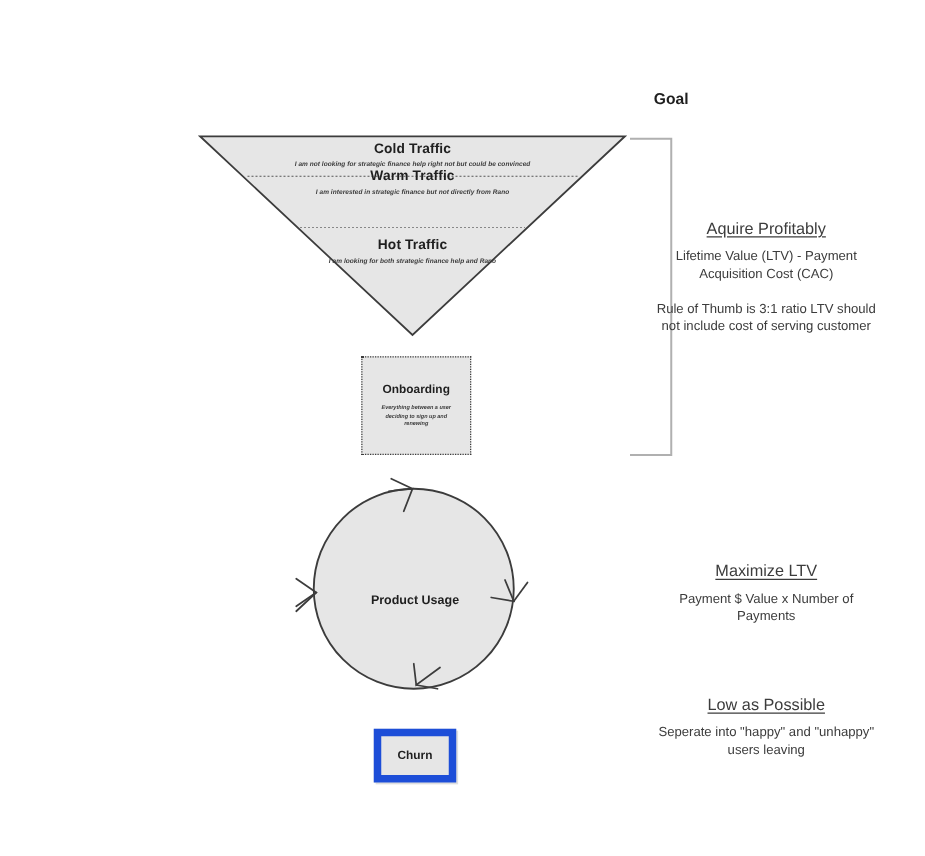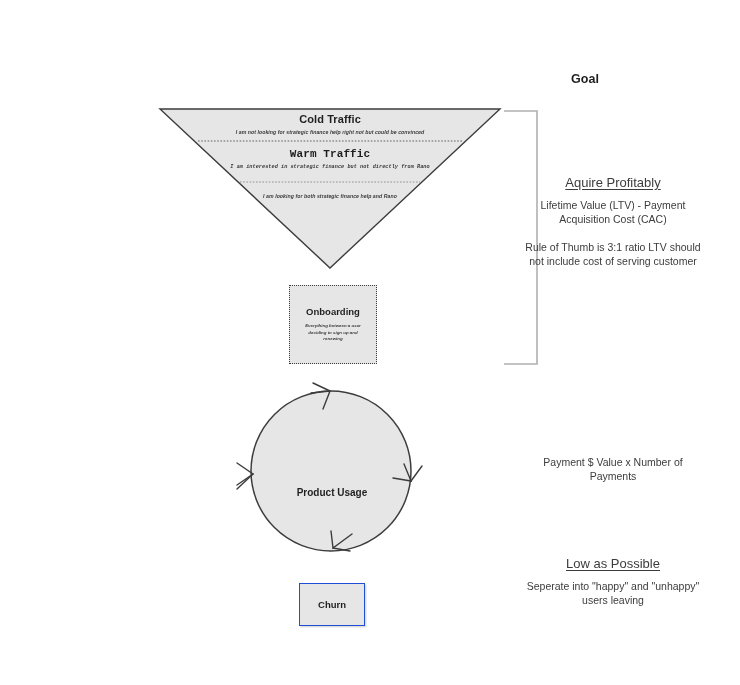--- a/index.html
+++ b/index.html
@@ -73,36 +73,36 @@
     font-weight: bold;
     color: #3a3a3a;
     line-height: 6.6px;
     margin-top: 6px;
     width: 60px;
   }
 
   
   #product-usage-label {
     left: 252px;
-    top: 487px;
+    top: 475px;
     width: 160px;
     text-align: center;
     font-size: 10px;
     font-weight: bold;
     color: #1f1f1f;
   }
 
   
   #churn-box {
     left: 299px;
     top: 583px;
     width: 66px;
     height: 43px;
     background: #e6e6e6;
-    border: 1px solid #1d4ed8;
+    border: 6px solid #1d4ed8;
     box-sizing: border-box;
     display: flex;
     align-items: center;
     justify-content: center;
     box-shadow: 1.5px 1.5px 0 rgba(0,0,0,0.13);
   }
   #churn-box .ch-title {
     font-size: 9.5px;
     font-weight: bold;
     color: #1f1f1f;
@@ -129,24 +129,24 @@
     line-height: 14px;
     margin-top: 7px;
   }
   .note-body2 {
     font-size: 10.5px;
     color: #3c3c3c;
     line-height: 14px;
     margin-top: 14px;
   }
   #goal-title {
-    left: 495px;
+    left: 523px;
     top: 72px;
     width: 180px;
-    text-align: center;
+    text-align: left;
     font-size: 12.5px;
     font-weight: bold;
     color: #1f1f1f;
   }
 </style>
 </head>
 <body>
 
 <svg id="canvas" viewBox="0 0 740 685">
 
@@ -179,26 +179,27 @@
   <line x1="331" y1="551" x2="331" y2="583" stroke="#ffffff" stroke-width="0"></line>
 </svg>
 
 <div class="abs" id="goal-title">Goal</div>
 
 <div class="tier" style="top:113px;">
   <div class="tier-title">Cold Traffic</div>
   <div class="tier-sub">I am not looking for strategic finance help right not but could be convinced</div>
 </div>
 
-<div class="tier" style="top:148px;font-family:Liberation Mono, monospace;">
+<div class="tier" style="top:135px;">
   <div class="tier-title">Warm Traffic</div>
   <div class="tier-sub">I am interested in strategic finance but not directly from Rano</div>
 </div>
 
 <div class="tier" style="top:190px;">
+  <div class="tier-title">Hot Traffic</div>
   <div class="tier-sub">I am looking for both strategic finance help and Rano</div>
 </div>
 
 <div class="abs" id="onboarding-box">
   <div class="ob-title">Onboarding</div>
   <div class="ob-sub">Everything between a user deciding to sign up and renewing</div>
 </div>
 
 <div class="abs" id="product-usage-label">Product Usage</div>
 
@@ -206,19 +207,20 @@
   <div class="ch-title">Churn</div>
 </div>
 
 <div class="note" style="top:174px;">
   <div class="note-heading">Aquire Profitably</div>
   <div class="note-body">Lifetime Value (LTV) - Payment Acquisition Cost (CAC)</div>
   <div class="note-body2">Rule of Thumb is 3:1 ratio LTV should not include cost of serving customer</div>
 </div>
 
 <div class="note" style="top:448px;">
+  <div class="note-heading">Maximize LTV</div>
   <div class="note-body">Payment $ Value x Number of Payments</div>
 </div>
 
 <div class="note" style="top:555px;">
   <div class="note-heading">Low as Possible</div>
   <div class="note-body">Seperate into "happy" and "unhappy" users leaving</div>
 </div>
 
 </body></html>

